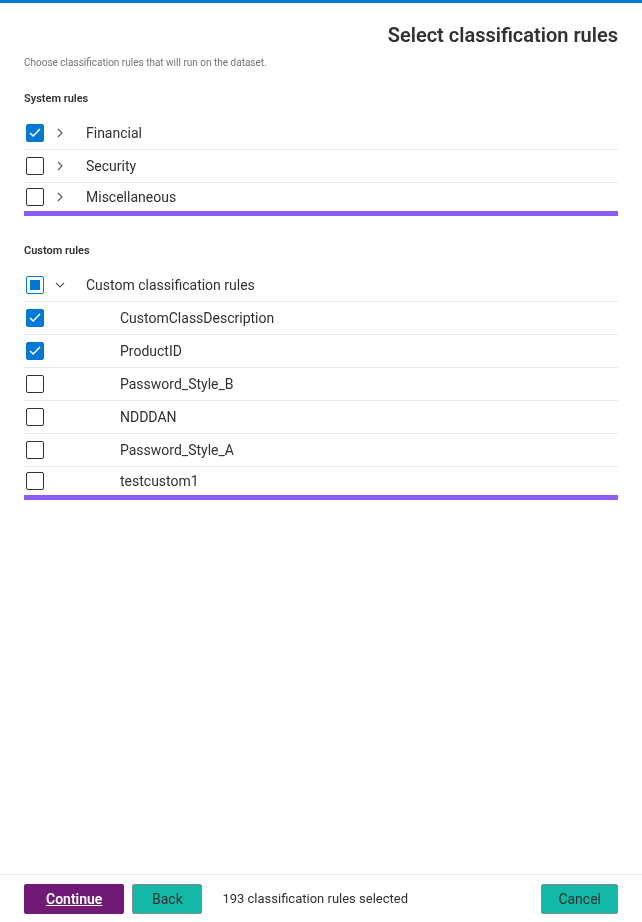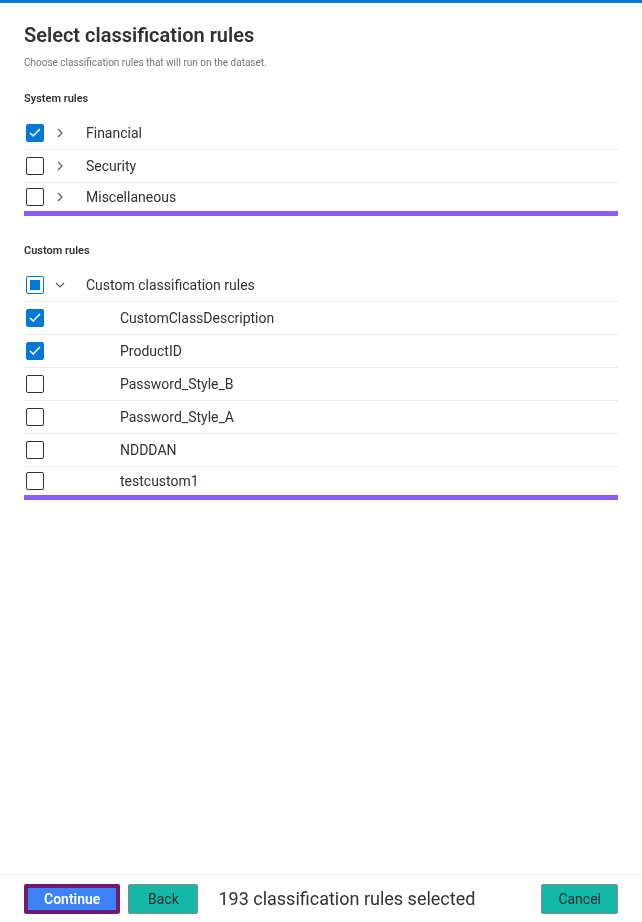--- a/index.html
+++ b/index.html
@@ -18,20 +18,21 @@
       border-top: 3px solid #0078d4;
     }
     .content {
       padding: 20px 24px 0 24px;
     }
     .page-title {
       font-size: 20px;
       font-weight: 600;
       color: #323130;
       margin-bottom: 10px;
+      text-align: right;
     }
     .page-subtitle {
       font-size: 10px;
       color: #737373;
       margin-bottom: 24px;
     }
     .section-title {
       font-size: 11px;
       font-weight: 600;
       color: #323130;
@@ -122,32 +123,33 @@
       padding: 0 16px;
       border-radius: 2px;
       font-size: 14px;
       font-family: inherit;
       cursor: pointer;
       display: inline-flex;
       align-items: center;
       justify-content: center;
     }
     .btn-primary {
-      background: #3b82f6;
+      background: #701a75;
       color: #ffffff;
-      border: 4px solid #701a75;
+      border: 6px solid #701a75;
       font-weight: 600;
+      text-decoration: underline;
     }
     .btn-default {
       background: #14b8a6;
       color: #323130;
       border: 1px solid #8a8886;
     }
     .status-text {
-      font-size: 18px;
+      font-size: 13px;
       color: #323130;
       margin-left: 12px;
     }
     .footer-spacer {
       flex: 1;
     }
   </style>
 </head>
 <body>
 
@@ -244,30 +246,30 @@
       <div class="child-indent"></div>
       <span class="rule-label" style="padding-left:0">Password_Style_B</span>
     </div>
 
     <div class="rule-row">
       <div class="checkbox">
         
       </div>
       <div class="expand-spacer"></div>
       <div class="child-indent"></div>
+      <span class="rule-label" style="padding-left:0">NDDDAN</span>
+    </div>
+
+    <div class="rule-row">
+      <div class="checkbox">
+        
+      </div>
+      <div class="expand-spacer"></div>
+      <div class="child-indent"></div>
       <span class="rule-label" style="padding-left:0">Password_Style_A</span>
-    </div>
-
-    <div class="rule-row">
-      <div class="checkbox">
-        
-      </div>
-      <div class="expand-spacer"></div>
-      <div class="child-indent"></div>
-      <span class="rule-label" style="padding-left:0">NDDDAN</span>
     </div>
 
     <div class="rule-row">
       <div class="checkbox">
         
       </div>
       <div class="expand-spacer"></div>
       <div class="child-indent"></div>
       <span class="rule-label" style="padding-left:0">testcustom1</span>
     </div>

